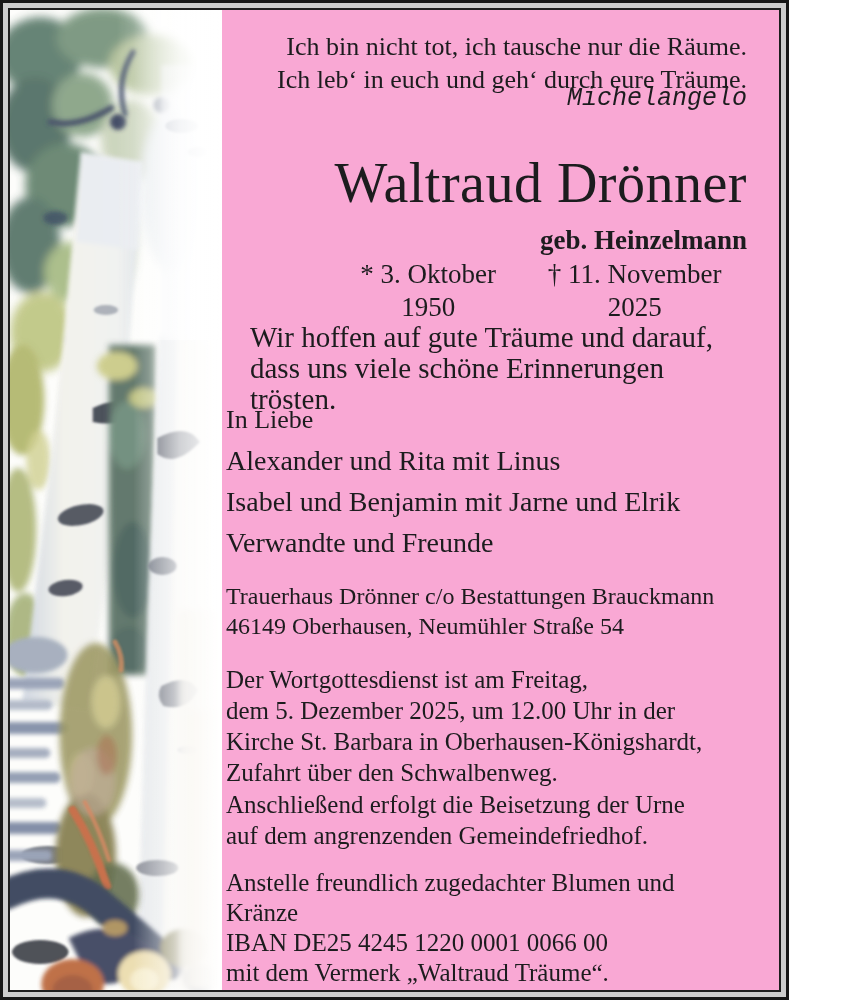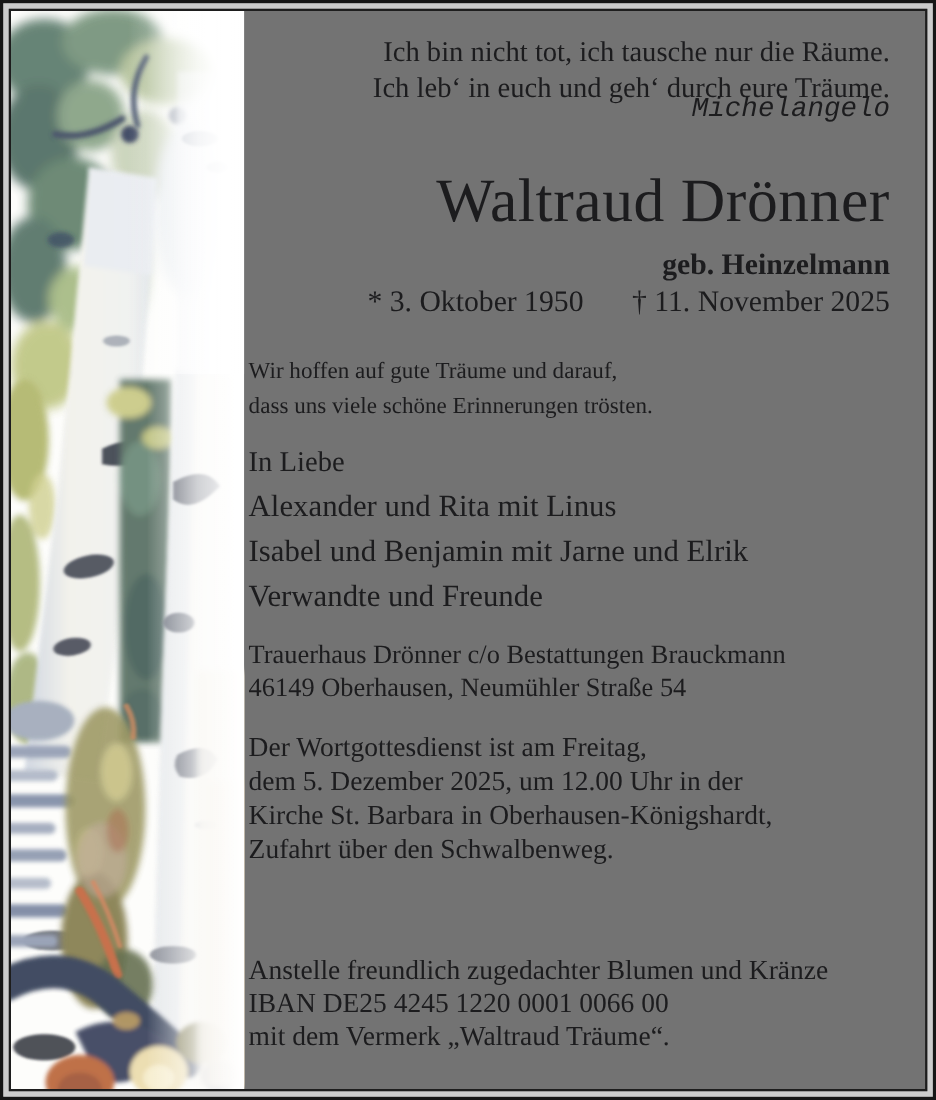--- a/index.html
+++ b/index.html
@@ -1,19 +1,19 @@
 <!DOCTYPE html>
 <html><head>
 <meta charset="utf-8">
 <style>
   html,body{margin:0;padding:0;background:#fff;}
   .page{
     position:relative;
-    width:851px;height:1000px;
-    background:#737373;
+    width:789px;height:1000px;
+    background:#f9a8d4;
     font-family:"Liberation Serif","DejaVu Serif",serif;
     color:#1c1c1e;
     overflow:hidden;
     box-sizing:border-box;
   }
   
   .frame-outer{position:absolute;inset:0;border:3px solid #161616;pointer-events:none;z-index:6;}
   .frame-gap{position:absolute;inset:3px;border:5px solid #cccccc;pointer-events:none;z-index:6;}
   .frame-inner{position:absolute;inset:8px;border:2px solid #1d1d1d;pointer-events:none;z-index:6;}
 
@@ -25,21 +25,21 @@
   .txt{position:absolute;z-index:3;text-align:center;}
   .right-col{left:230px;right:42px;text-align:right;}
   .left-col{left:226px;right:42px;text-align:left;}
 
   .quote{top:30px;font-size:26px;line-height:33px;}
   .quote-attr{top:84px;font-size:25px;line-height:30px;font-style:italic;font-family:Liberation Mono, monospace;}
   .name{top:152px;font-size:56px;line-height:62px;font-weight:400;letter-spacing:0.5px;}
   .maiden{top:224px;font-size:27px;line-height:32px;font-weight:bold;}
   .dates{top:258px;left:334px;right:42px;display:flex;justify-content:space-between;font-size:27px;line-height:33px;}
 
-  .intro{top:322px;font-size:21px;line-height:31px;}
+  .intro{top:322px;font-size:29px;line-height:31px;margin-left:24px;}
   .lead{top:404px;font-size:26px;line-height:32px;}
   .mourners{top:440px;font-size:28px;line-height:41px;}
   .address{top:581px;font-size:24px;line-height:30px;}
   .service{top:664px;font-size:25px;line-height:31px;}
   .burial{top:789px;font-size:25px;line-height:31px;}
   .donation{top:868px;font-size:25px;line-height:30px;}
 </style>
 </head>
 <body>
 
@@ -239,20 +239,24 @@
     <div>46149 Oberhausen, Neumühler Straße 54</div>
   </div>
 
   <div class="txt left-col service">
     <div>Der Wortgottesdienst ist am Freitag,</div>
     <div>dem 5. Dezember 2025, um 12.00 Uhr in der</div>
     <div>Kirche St. Barbara in Oberhausen-Königshardt,</div>
     <div>Zufahrt über den Schwalbenweg.</div>
   </div>
 
+  <div class="txt left-col burial">
+    <div>Anschließend erfolgt die Beisetzung der Urne</div>
+    <div>auf dem angrenzenden Gemeindefriedhof.</div>
+  </div>
 
   <div class="txt left-col donation">
     <div>Anstelle freundlich zugedachter Blumen und Kränze</div>
     <div>IBAN DE25 4245 1220 0001 0066 00</div>
     <div>mit dem Vermerk „Waltraud Träume“.</div>
   </div>
 
   <div class="frame-outer"></div>
   <div class="frame-gap"></div>
   <div class="frame-inner"></div>

